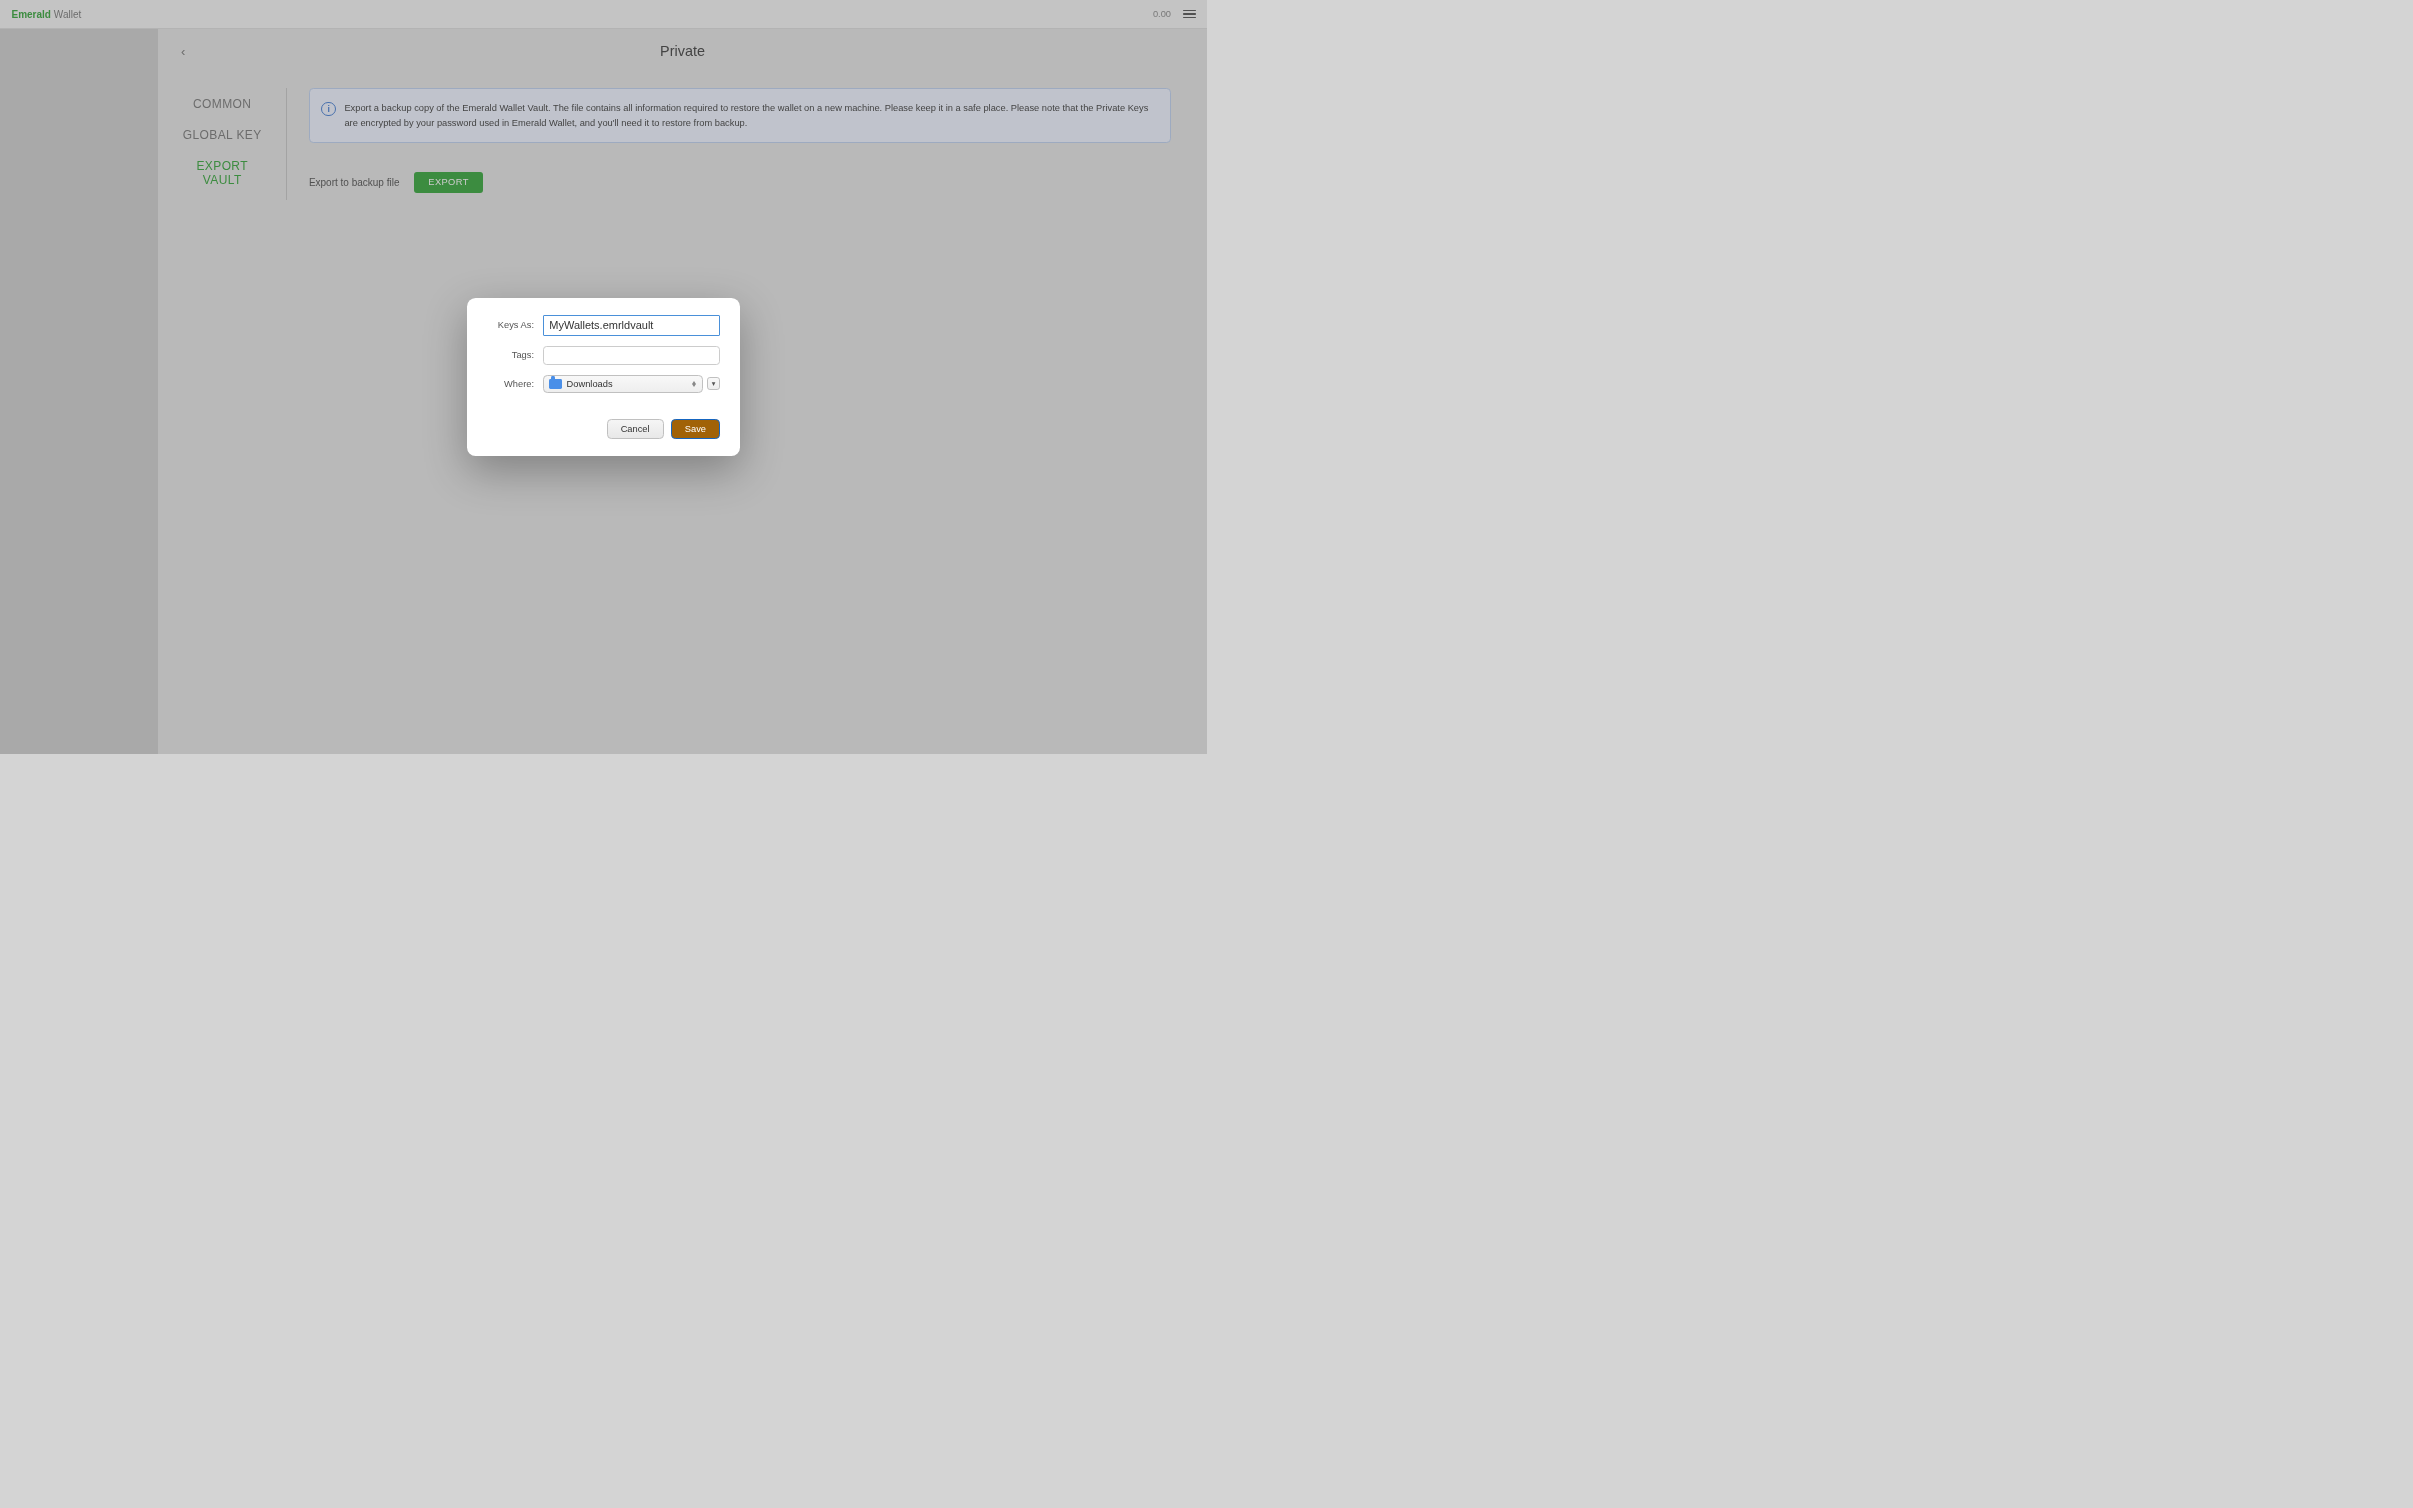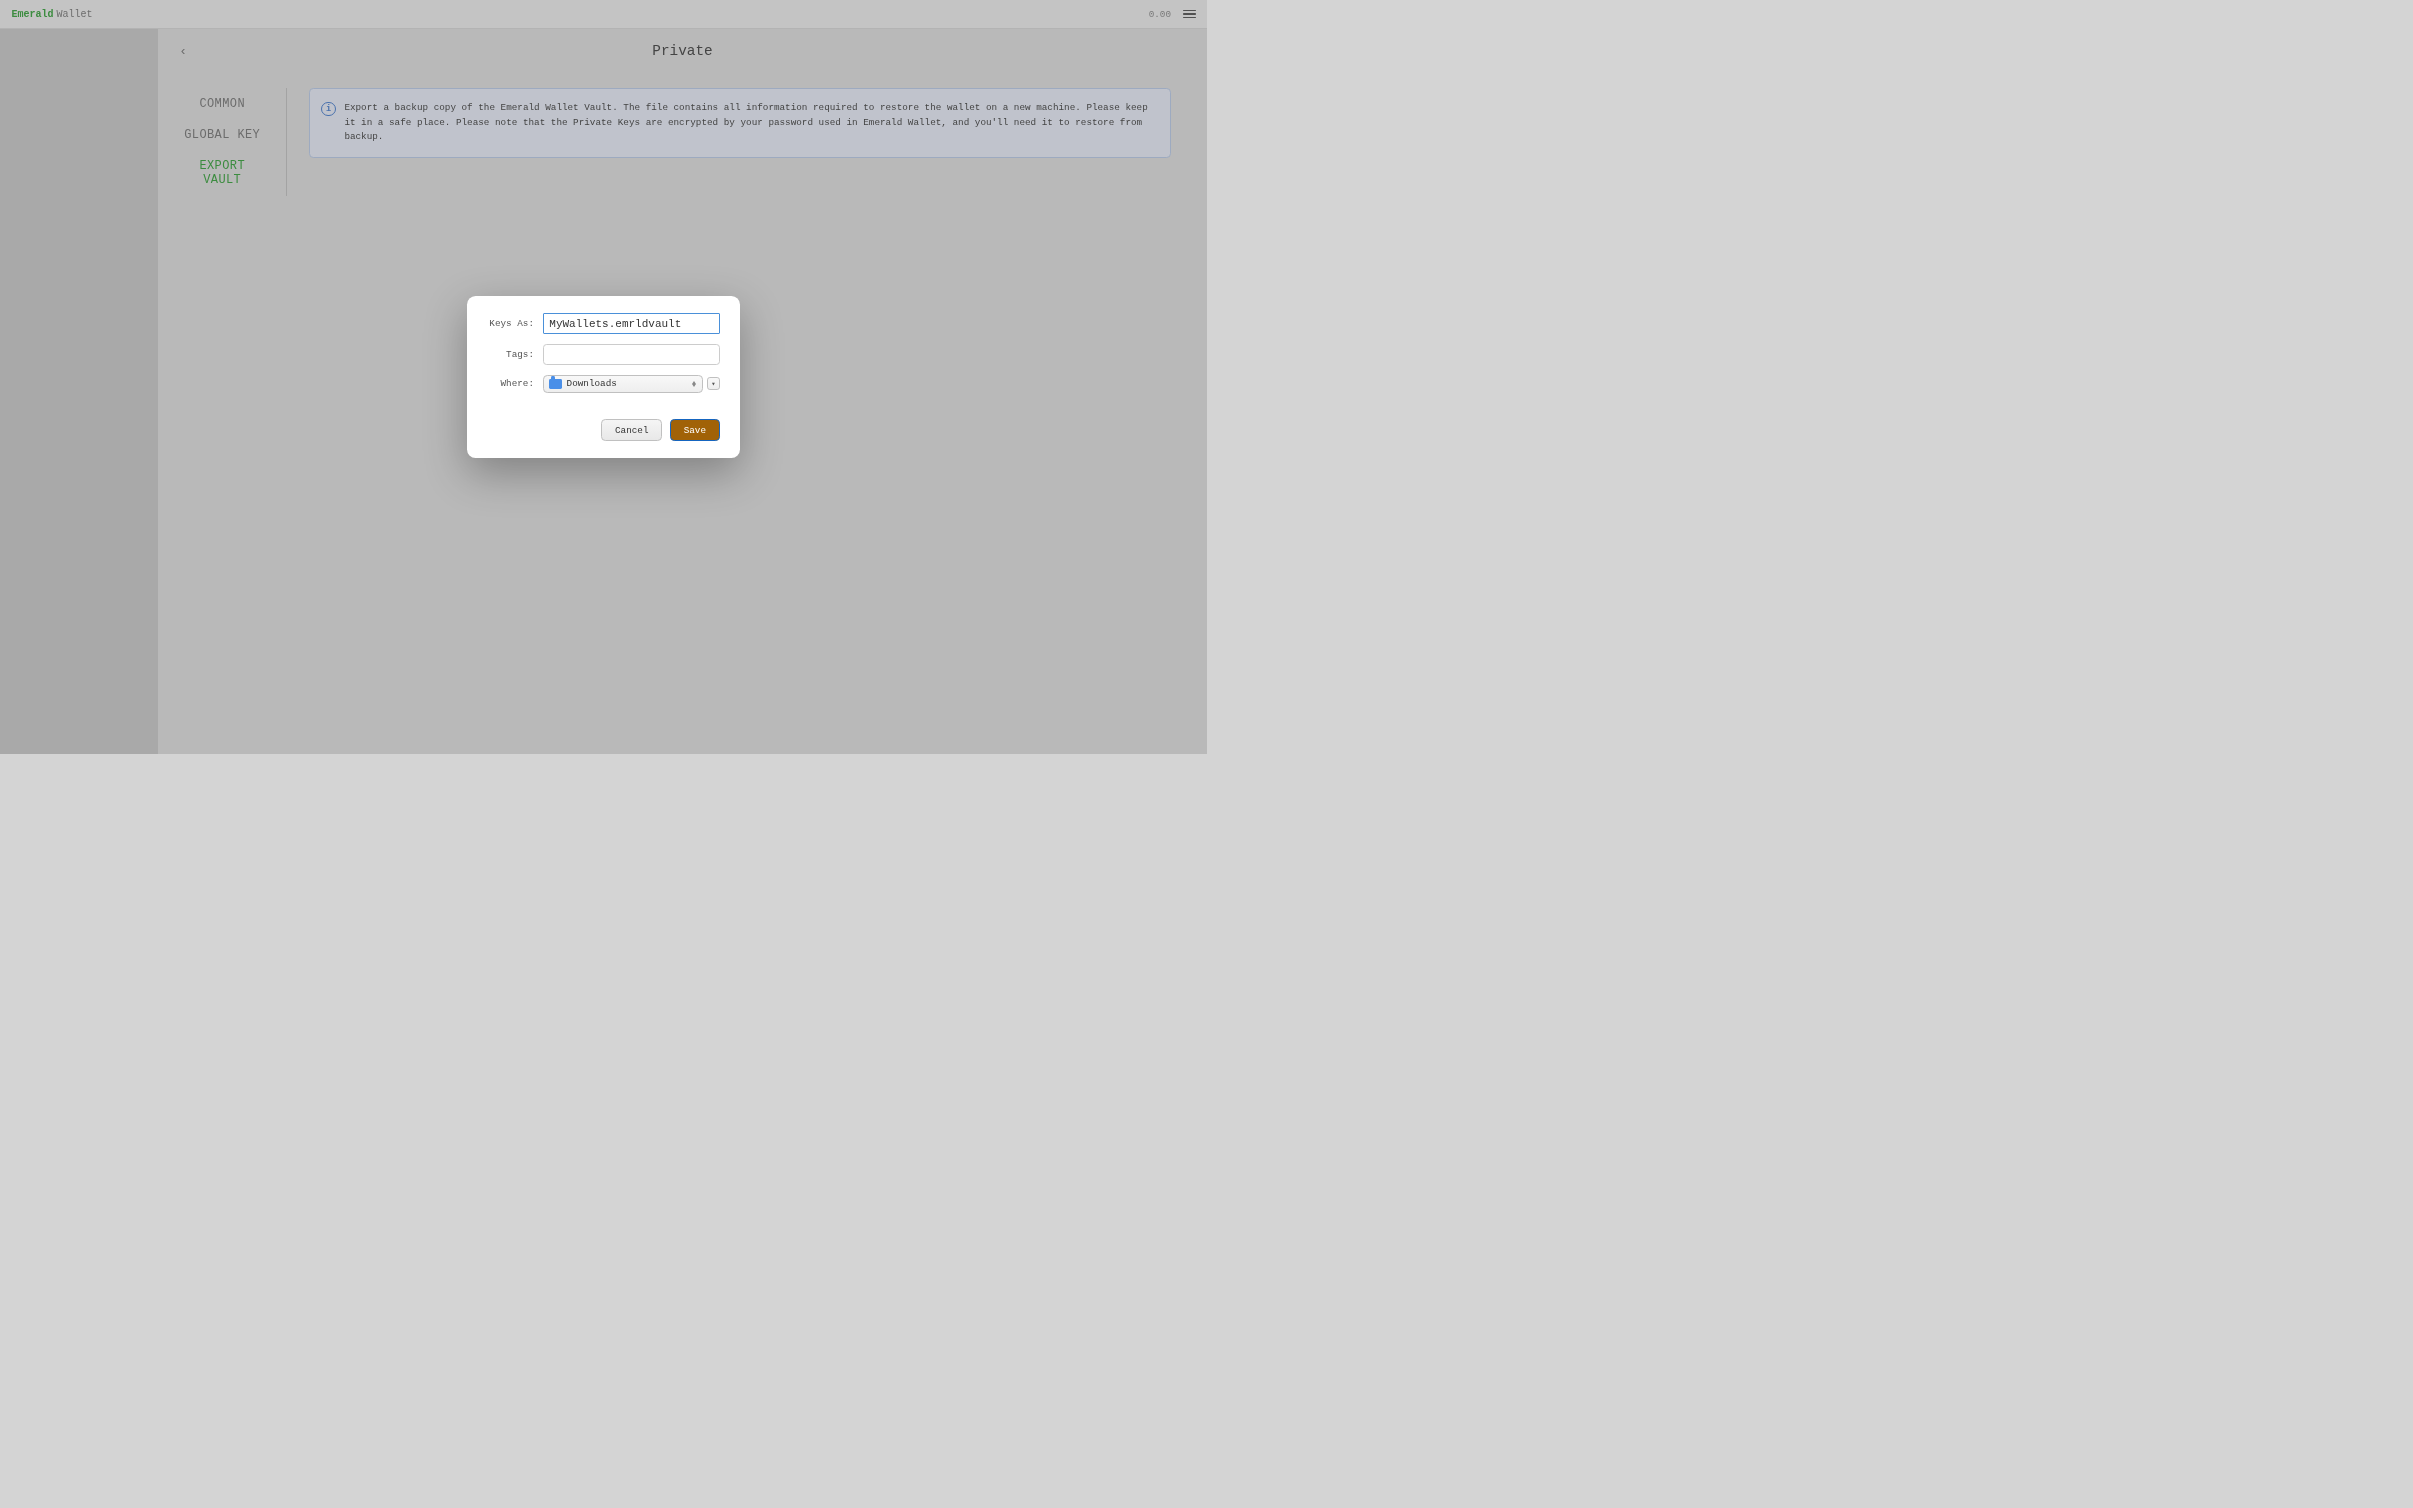--- a/index.html
+++ b/index.html
@@ -1,15 +1,15 @@
 <!DOCTYPE html>
 <html style="font-size:11.5px"><head>
   <meta charset="utf-8">
   <style>
-    * { box-sizing: border-box; margin: 0; padding: 0; font-family: Liberation Mono, monospace; }
+    * { box-sizing: border-box; margin: 0; padding: 0; }
     body {
       font-family: -apple-system, BlinkMacSystemFont, 'Segoe UI', sans-serif;
       background: #d4d4d4;
       width: 1207px;
       height: 754px;
       overflow: hidden;
       position: relative;
     }
 
     
@@ -372,20 +372,24 @@
       <div class="settings-nav-item active">EXPORT VAULT</div>
     </div>
 
     <div class="settings-panel">
 
       <div class="info-box">
         <div class="info-icon">i</div>
         <div class="info-text">Export a backup copy of the Emerald Wallet Vault. The file contains all information required to restore the wallet on a new machine. Please keep it in a safe place. Please note that the Private Keys are encrypted by your password used in Emerald Wallet, and you'll need it to restore from backup.</div>
       </div>
 
+      <div class="export-row">
+        <span class="export-label">Export to backup file</span>
+        <button class="export-button">EXPORT</button>
+      </div>
     </div>
   </div>
 </div>
 
 <div class="overlay">
   <div class="save-dialog">
 
     <div class="dialog-row">
       <label class="dialog-label">Keys As:</label>
       <input class="dialog-input" type="text" value="MyWallets.emrldvault" style="">

